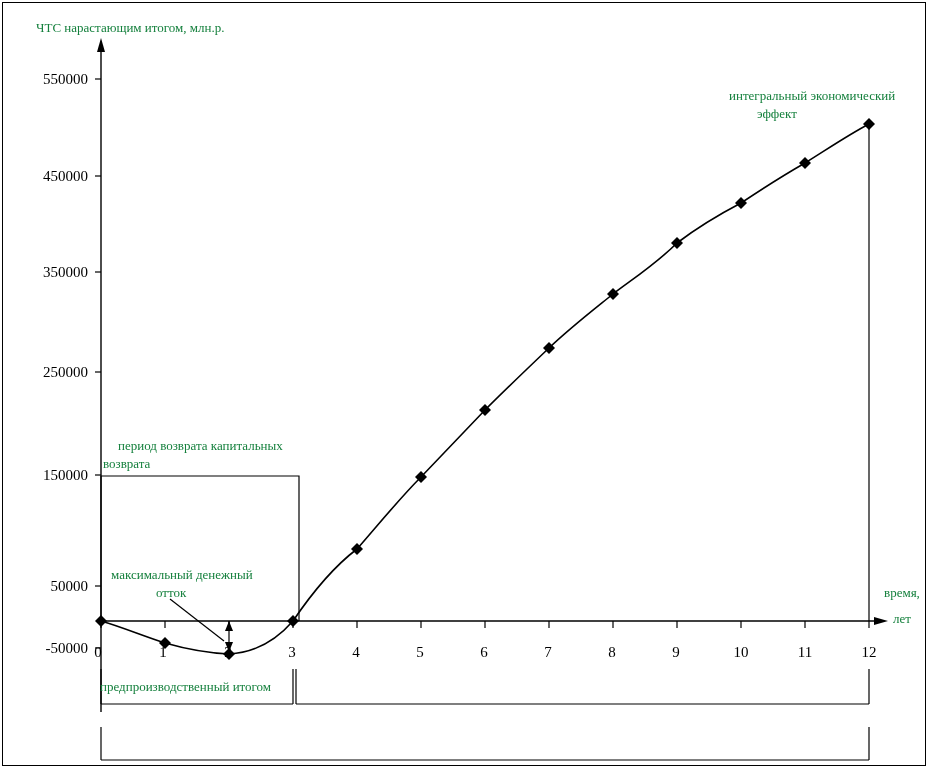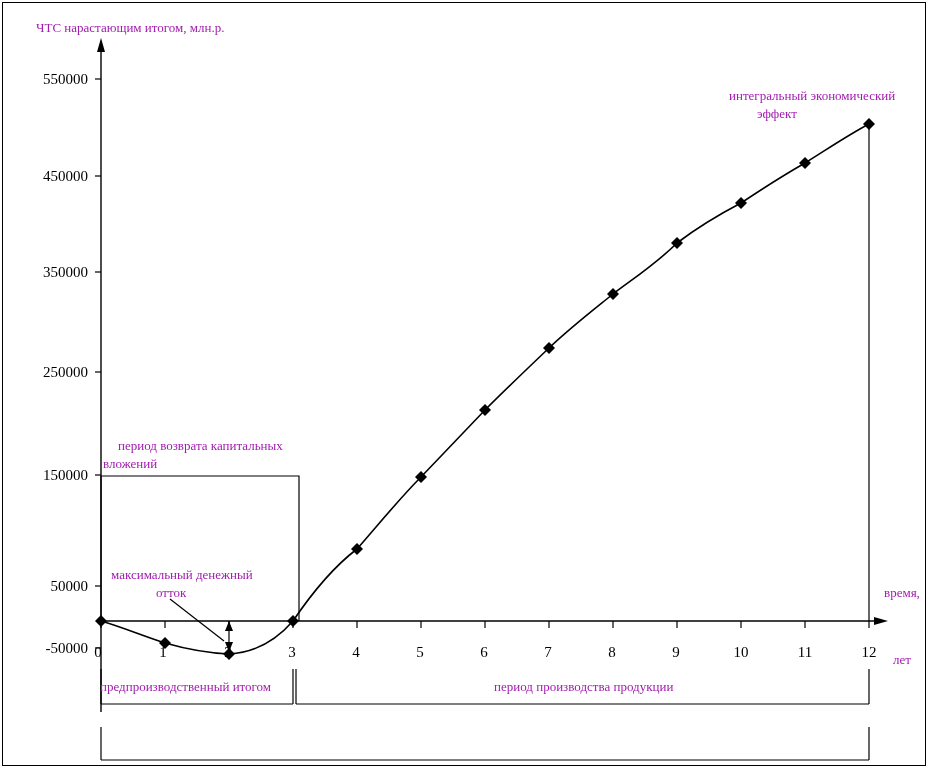--- a/index.html
+++ b/index.html
@@ -29,21 +29,21 @@
   svg.plot {
     position: absolute;
     left: 0;
     top: 0;
     width: 930px;
     height: 770px;
   }
   .lbl {
     position: absolute;
     font-size: 13px;
-    color: #a21caf;
+    color: #15803d;
     white-space: pre;
     line-height: 1.25;
   }
   .ytick {
     font-size: 15px;
     text-anchor: end;
   }
   .xtick {
     font-size: 15px;
     text-anchor: middle;
@@ -158,28 +158,27 @@
     <text class="xtick" x="612" y="657">8</text>
     <text class="xtick" x="676" y="657">9</text>
     <text class="xtick" x="741" y="657">10</text>
     <text class="xtick" x="805" y="657">11</text>
     <text class="xtick" x="869" y="657">12</text>
   </svg>
 
   <div class="lbl" style="left:36px; top:20px;">ЧТС нарастающим итогом, млн.р.</div>
 
   <div class="lbl" style="left:884px; top:585px;">время,</div>
-  <div class="lbl" style="left:893px; top:652px;">лет</div>
+  <div class="lbl" style="left:893px; top:611px;">лет</div>
 
   <div class="lbl" style="left:729px; top:88px;text-align:center;">интегральный экономический</div>
   <div class="lbl" style="left:757px; top:106px;">эффект</div>
 
   <div class="lbl" style="left:103px; top:438px;padding-left:15px;">период возврата капитальных</div>
-  <div class="lbl" style="left:103px; top:456px;">вложений</div>
+  <div class="lbl" style="left:103px; top:456px;">возврата</div>
 
   <div class="lbl" style="left:111px; top:567px;">максимальный денежный</div>
   <div class="lbl" style="left:124px; top:585px;margin-left:32px;">отток</div>
 
   <div class="lbl" style="left:100px; top:679px;">предпроизводственный итогом</div>
 
-  <div class="lbl" style="left:494px; top:679px;">период производства продукции</div>
 
 </div>
 
 </body></html>

